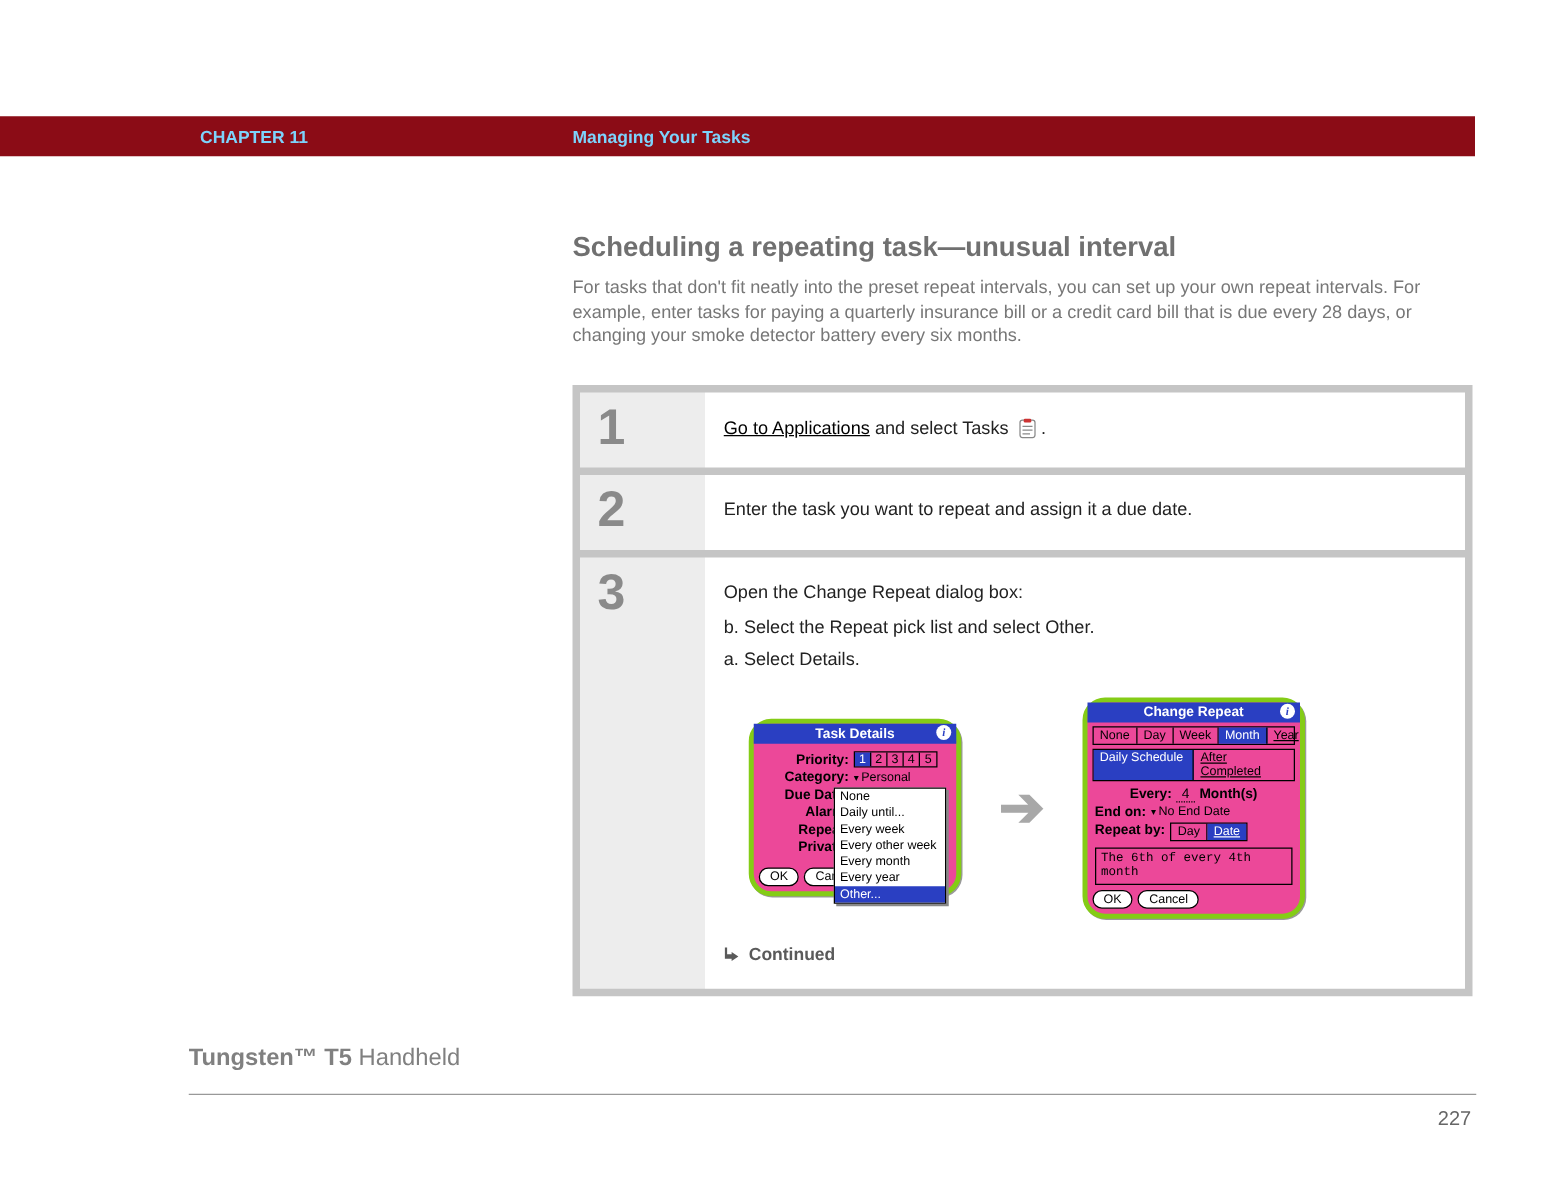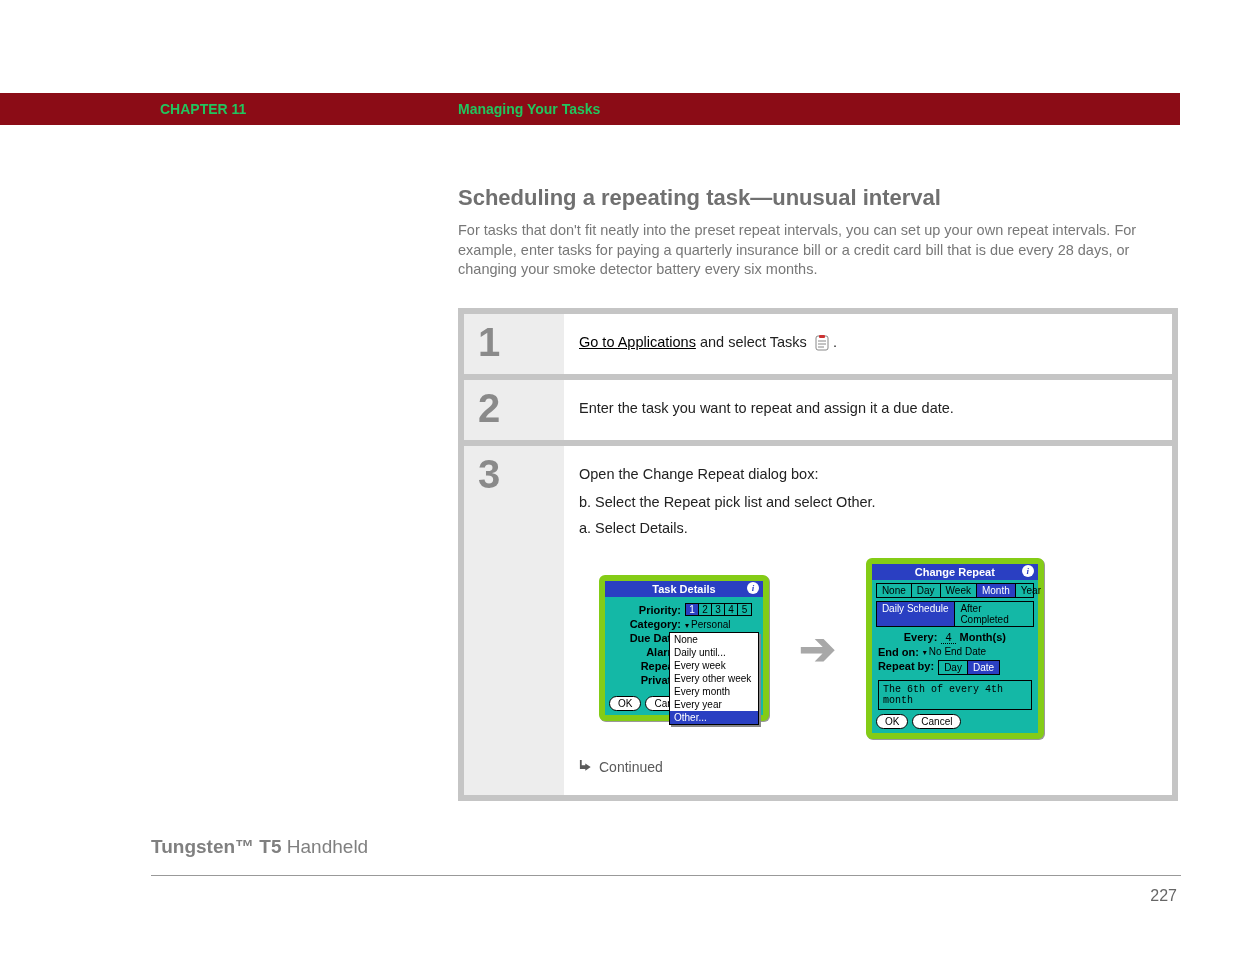--- a/index.html
+++ b/index.html
@@ -13,21 +13,21 @@
   }
   .header-bar {
     position: absolute;
     top: 93px;
     left: 0;
     width: 1180px;
     height: 32px;
     background: #8b0c16;
     display: flex;
     align-items: center;
-    color: #22c55e;
+    color: #7dd3fc;
     font-weight: bold;
     font-size: 14px;
   }
   .chapter { position: absolute; left: 160px; }
   .chapter-title { position: absolute; left: 458px; }
   .content {
     position: absolute;
     left: 458px;
     top: 185px;
     width: 700px;
@@ -88,23 +88,23 @@
   .sub-list { margin-top: 12px; }
   .sub-item { margin: 10px 0; padding-left: 18px; text-indent: -18px; }
   .screenshots {
     display: flex;
     align-items: center;
     gap: 30px;
     margin-top: 22px;
     margin-left: 20px;
   }
   .palm-window {
-    border: 6px solid #84cc16;
-    border-radius: 6px;
-    background: #14b8a6;
+    border: 4px solid #84cc16;
+    border-radius: 18px;
+    background: #ec4899;
     font-family: Arial, sans-serif;
     font-size: 11px;
     color: #000;
     box-shadow: 1px 1px 0 #999;
   }
   .pw-title {
     background: #2a3fc2;
     color: #fff;
     font-weight: bold;
     text-align: center;
@@ -170,43 +170,43 @@
   .tabs {
     display: flex;
     border: 1px solid #000;
     margin: 3px 4px;
     font-size: 10px;
   }
   .tabs span {
     padding: 1px 5px;
     border-right: 1px solid #000;
   }
-  .tabs span:last-child { border-right: none; }
+  .tabs span:last-child { border-right: none; text-decoration: underline; }
   .tabs span.sel { background: #2a3fc2; color: #fff; }
   .cr-line { font-size: 11px; padding: 1px 6px; display: flex; align-items: flex-start; gap: 4px; }
   .cr-line .b { font-weight: bold; }
   .cr-box {
     border: 1px solid #000;
     margin: 4px 6px;
     padding: 3px 4px;
     font-size: 10px;
     min-height: 26px;
     font-family: Liberation Mono, monospace;
   }
   .dotted-under {
     border-bottom: 1px dotted #000;
     padding: 0 4px;
   }
   .continued {
     margin-top: 20px;
-    font-weight: normal;
+    font-weight: bold;
     color: #5a5a5a;
     font-size: 14px;
     display: flex;
-    align-items: flex-start;
+    align-items: flex-end;
     gap: 6px;
   }
   .continued-icon {
     display: inline-block;
     width: 14px;
     height: 14px;
   }
   .footer-line {
     position: absolute;
     left: 151px;

